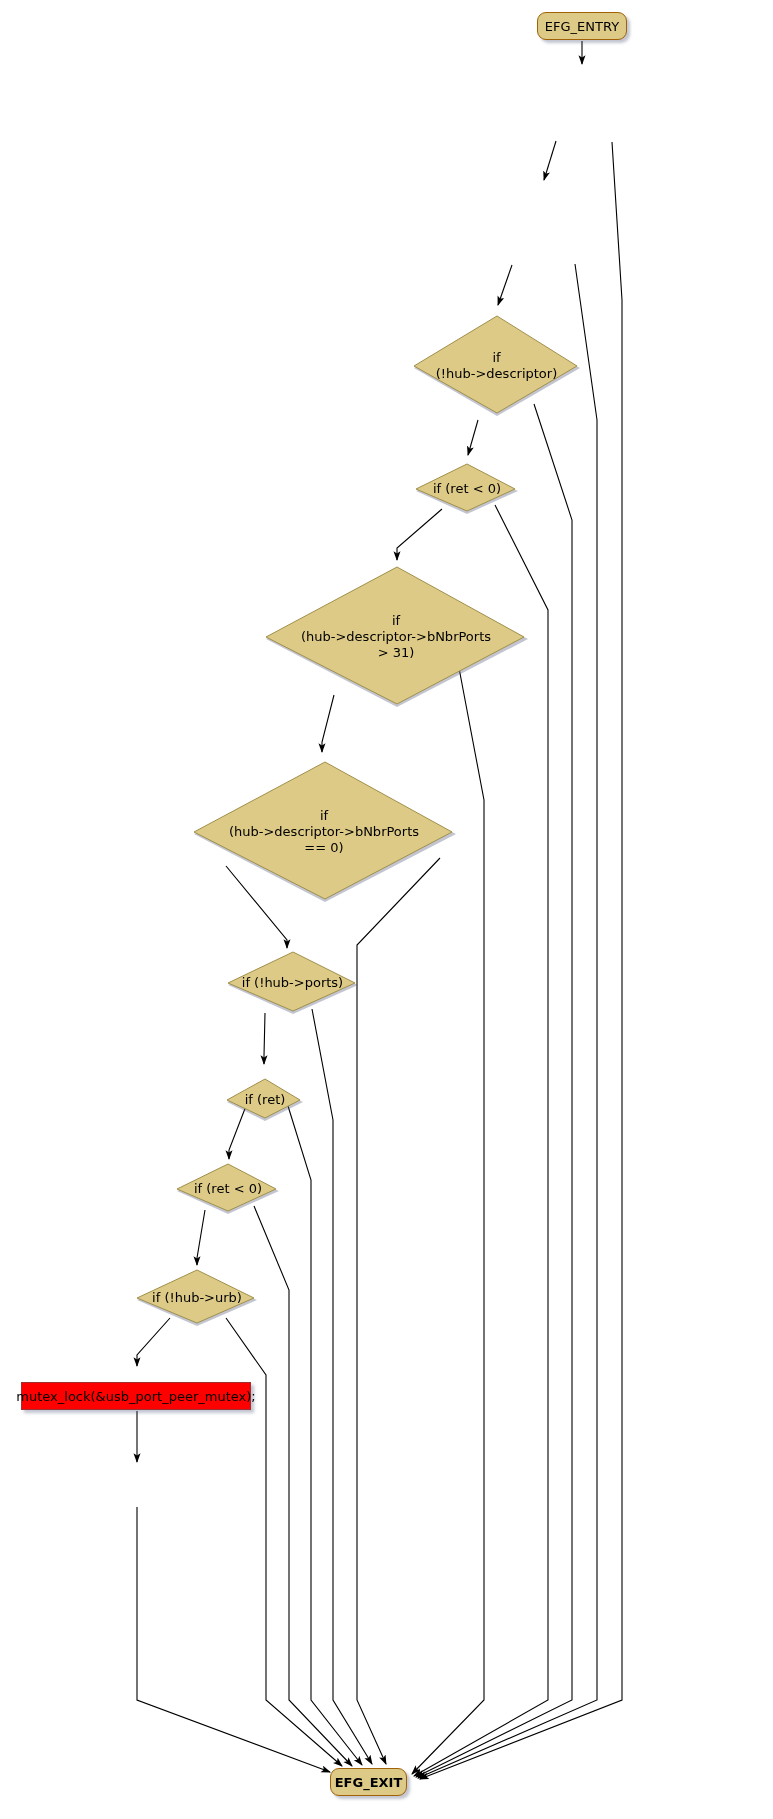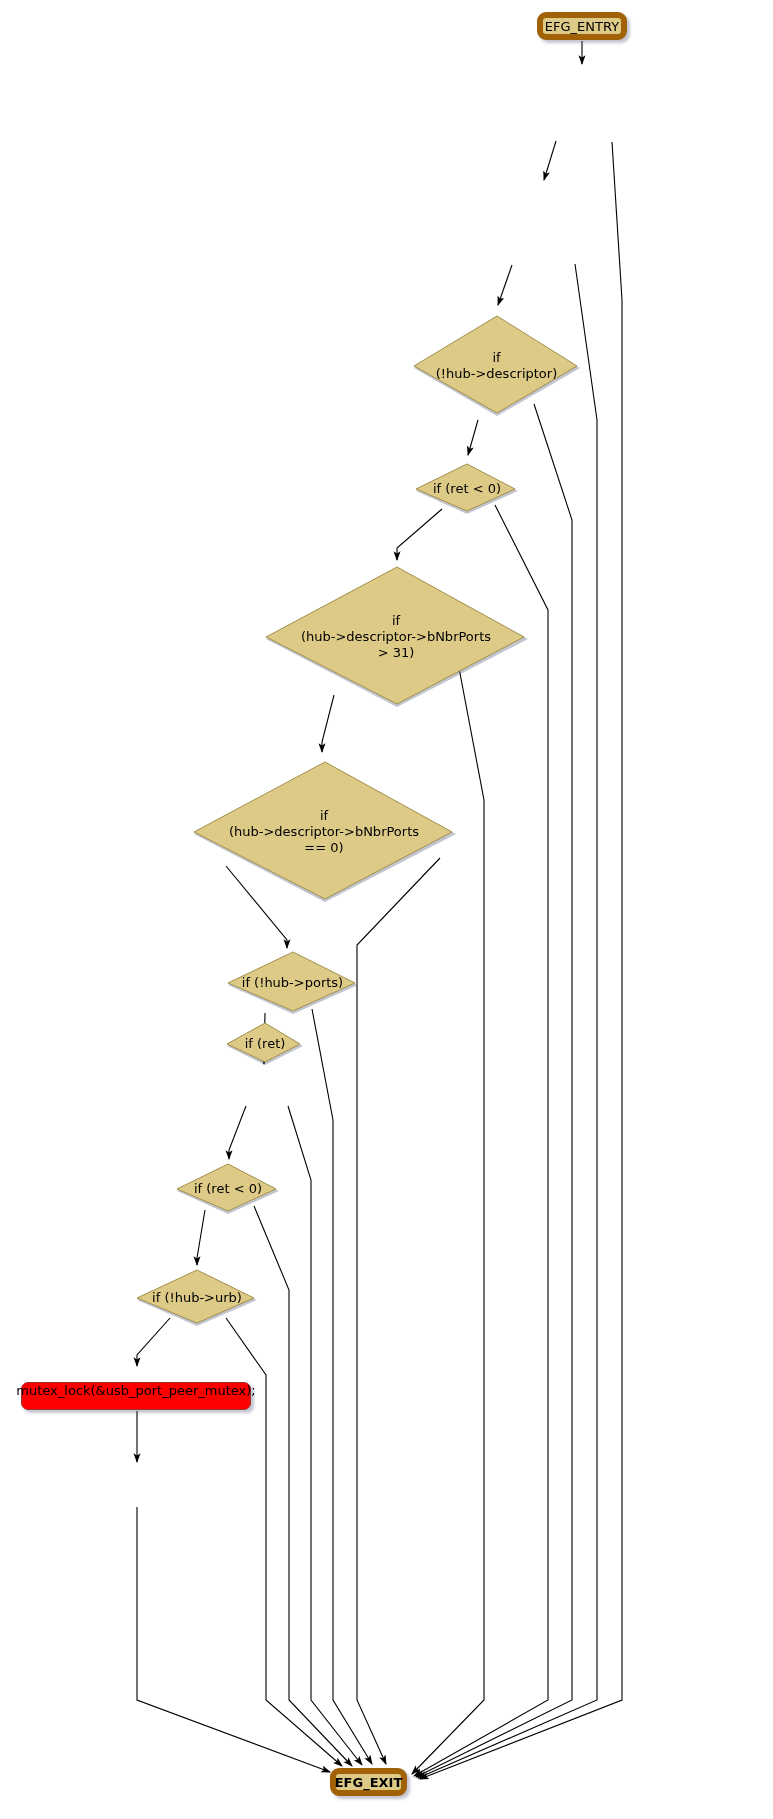--- a/index.html
+++ b/index.html
@@ -22,21 +22,21 @@
     height: 1819px;
     pointer-events: none;
   }
   .node {
     position: absolute;
     box-sizing: border-box;
   }
   
   .terminal {
     background: #ddca87;
-    border: 6px solid #a16207;
+    border: 1px solid #a16207;
     border-radius: 9px;
     color: #000000;
     display: flex;
     align-items: center;
     justify-content: center;
     font-size: 13px;
     box-shadow: 3px 3px 3px rgba(80,90,120,0.35);
     white-space: nowrap;
   }
   
@@ -61,22 +61,23 @@
     font-size: 13px;
     color: #000000;
     line-height: 1.25;
     white-space: pre;
     pointer-events: none;
   }
   
   .stmt {
     position: absolute;
     box-sizing: border-box;
-    border-radius: 7px;
+    border-radius: 0;
     display: flex;
+    align-items: center;
     justify-content: center;
     font-size: 13px;
     color: #000000;
     box-shadow: 3px 3px 3px rgba(80,90,120,0.35);
     white-space: nowrap;
     padding: 0 6px;
   }
   .stmt.lock {
     background: #ff0000;
     border: 1px solid #a03030;
@@ -191,21 +192,21 @@
   </div>
 
   <div class="decision" style="left:224px; top:949px; width:137px; height:68px;">
     <svg class="shape" viewBox="0 0 137 68">
       <polygon points="69,65 134,36 69,7 4,36" fill="rgba(80,90,120,0.35)"></polygon>
       <polygon points="69,62 131,34 69,3 4,34" fill="#ddca87" stroke="#a08f4a" stroke-width="1"></polygon>
     </svg>
     <div class="dlabel">if (!hub-&gt;ports)</div>
   </div>
 
-  <div class="decision" style="left:224px; top:1020px; width:82px; height:48px;text-decoration:underline;">
+  <div class="decision" style="left:224px; top:1076px; width:82px; height:48px;text-decoration:underline;">
     <svg class="shape" viewBox="0 0 82 48">
       <polygon points="41,45 79,26 41,7 3,26" fill="rgba(80,90,120,0.35)"></polygon>
       <polygon points="41,42 76,24 41,3 3,24" fill="#ddca87" stroke="#a08f4a" stroke-width="1"></polygon>
     </svg>
     <div class="dlabel">if (ret)</div>
   </div>
 
   <div class="decision" style="left:174px; top:1161px; width:108px; height:56px;">
     <svg class="shape" viewBox="0 0 108 56">
       <polygon points="54,53 105,30 54,7 3,30" fill="rgba(80,90,120,0.35)"></polygon>

